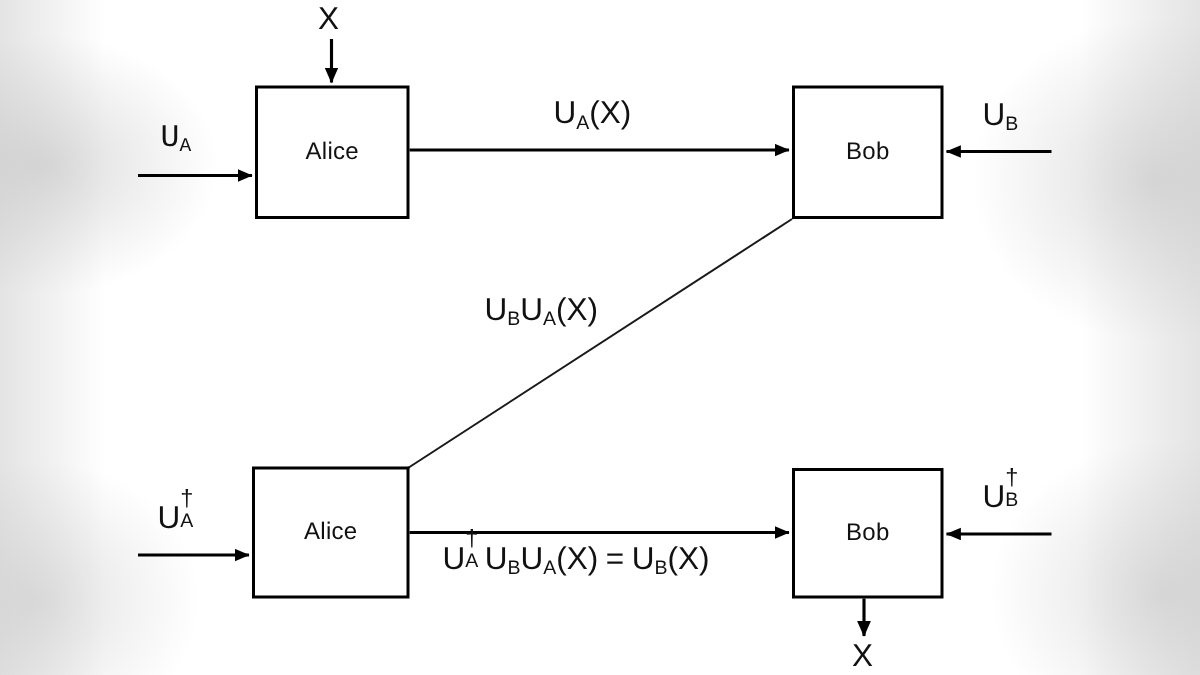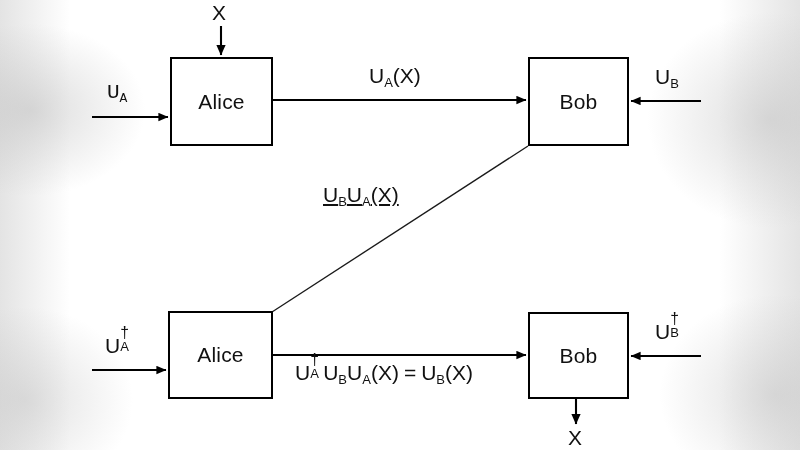--- a/index.html
+++ b/index.html
@@ -35,21 +35,21 @@
   .node-box {
     position: absolute;
     border: 2px solid #000000;
     background: transparent;
     box-sizing: border-box;
     display: flex;
     align-items: center;
     justify-content: center;
   }
   .node-label {
-    font-size: 21px;
+    font-size: 16px;
     color: #111111;
     letter-spacing: 0.2px;
     text-align: right;
   }
   .lbl {
     position: absolute;
     font-size: 21px;
     color: #111111;
     white-space: nowrap;
     line-height: 1;
@@ -141,21 +141,21 @@
   </div>
 
   <div class="lbl" style="left:369px; top:65px;">
     <span>U</span><sub>A</sub><span>(X)</span>
   </div>
 
   <div class="lbl" style="left:655px; top:66px;">
     <span>U</span><sub>B</sub>
   </div>
 
-  <div class="lbl" style="left:323px; top:184px;text-decoration:underline;">
+  <div class="lbl" style="left:323px; top:196px;">
     <span>U</span><sub>B</sub><span>U</span><sub>A</sub><span>(X)</span>
   </div>
 
   <div class="lbl" style="left:105px; top:335px;">
     <span class="daggered pad">
       <span>U</span><span class="dg">†</span><span class="sb">A</span>
     </span>
   </div>
 
   <div class="lbl" style="left:295px; top:362px;">

